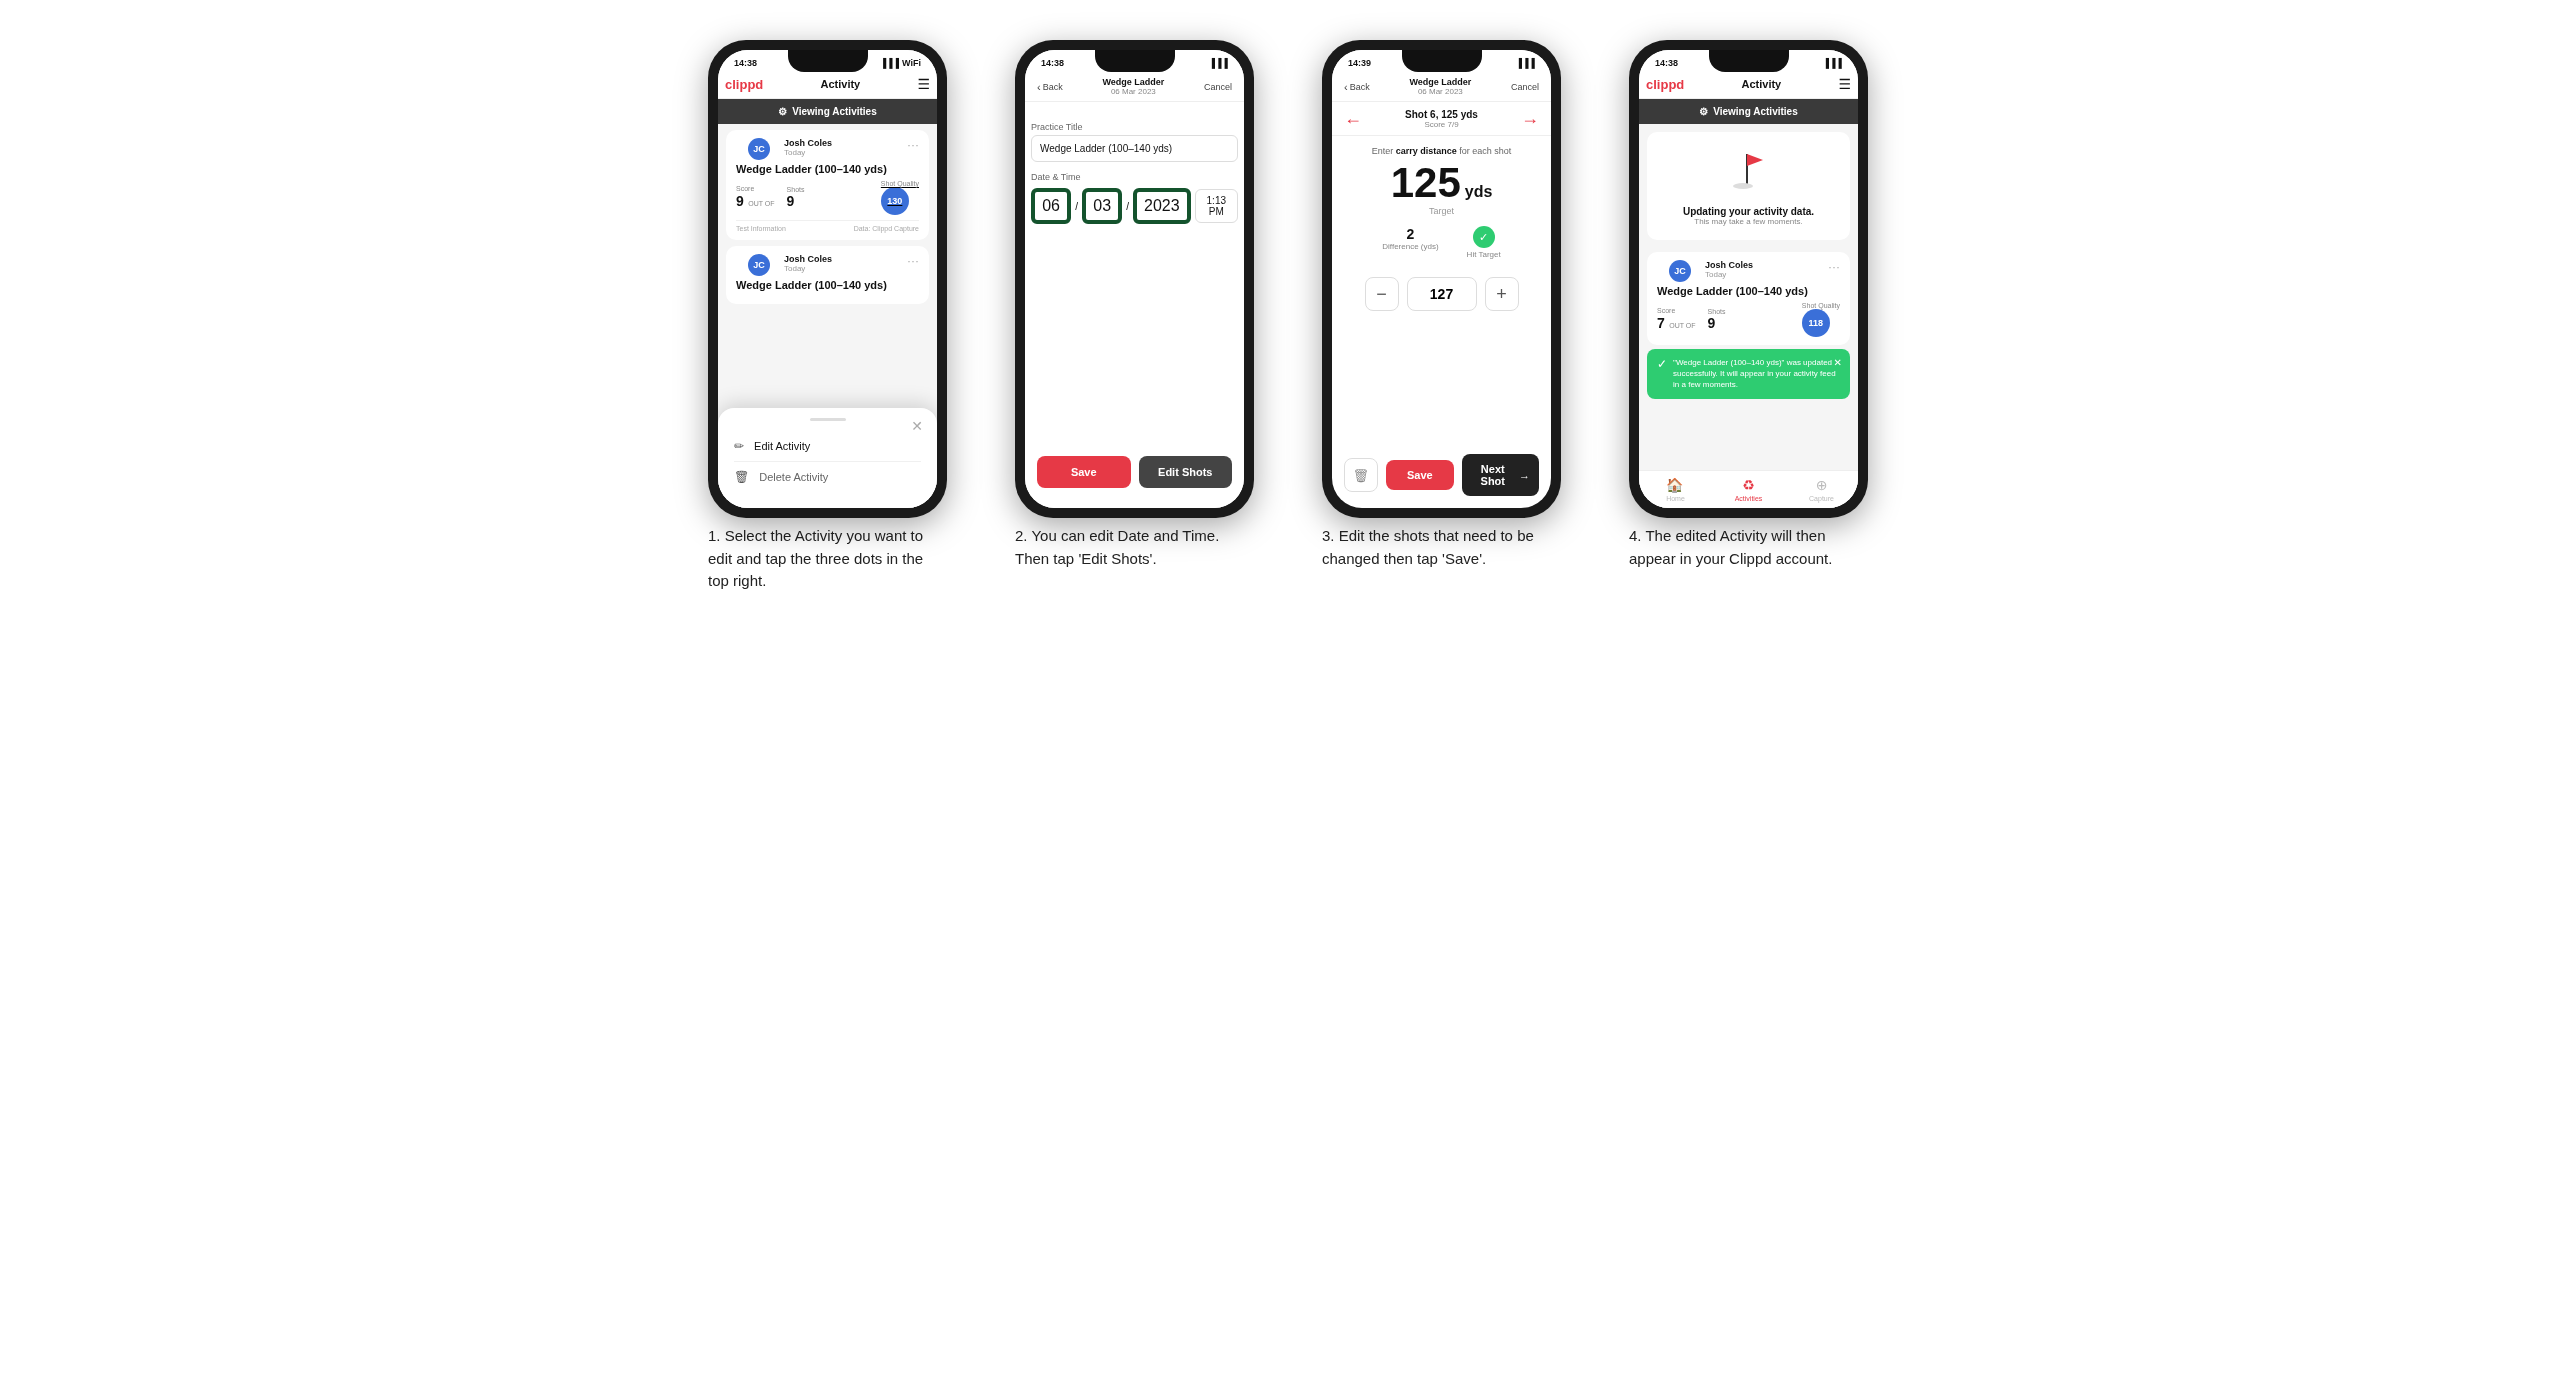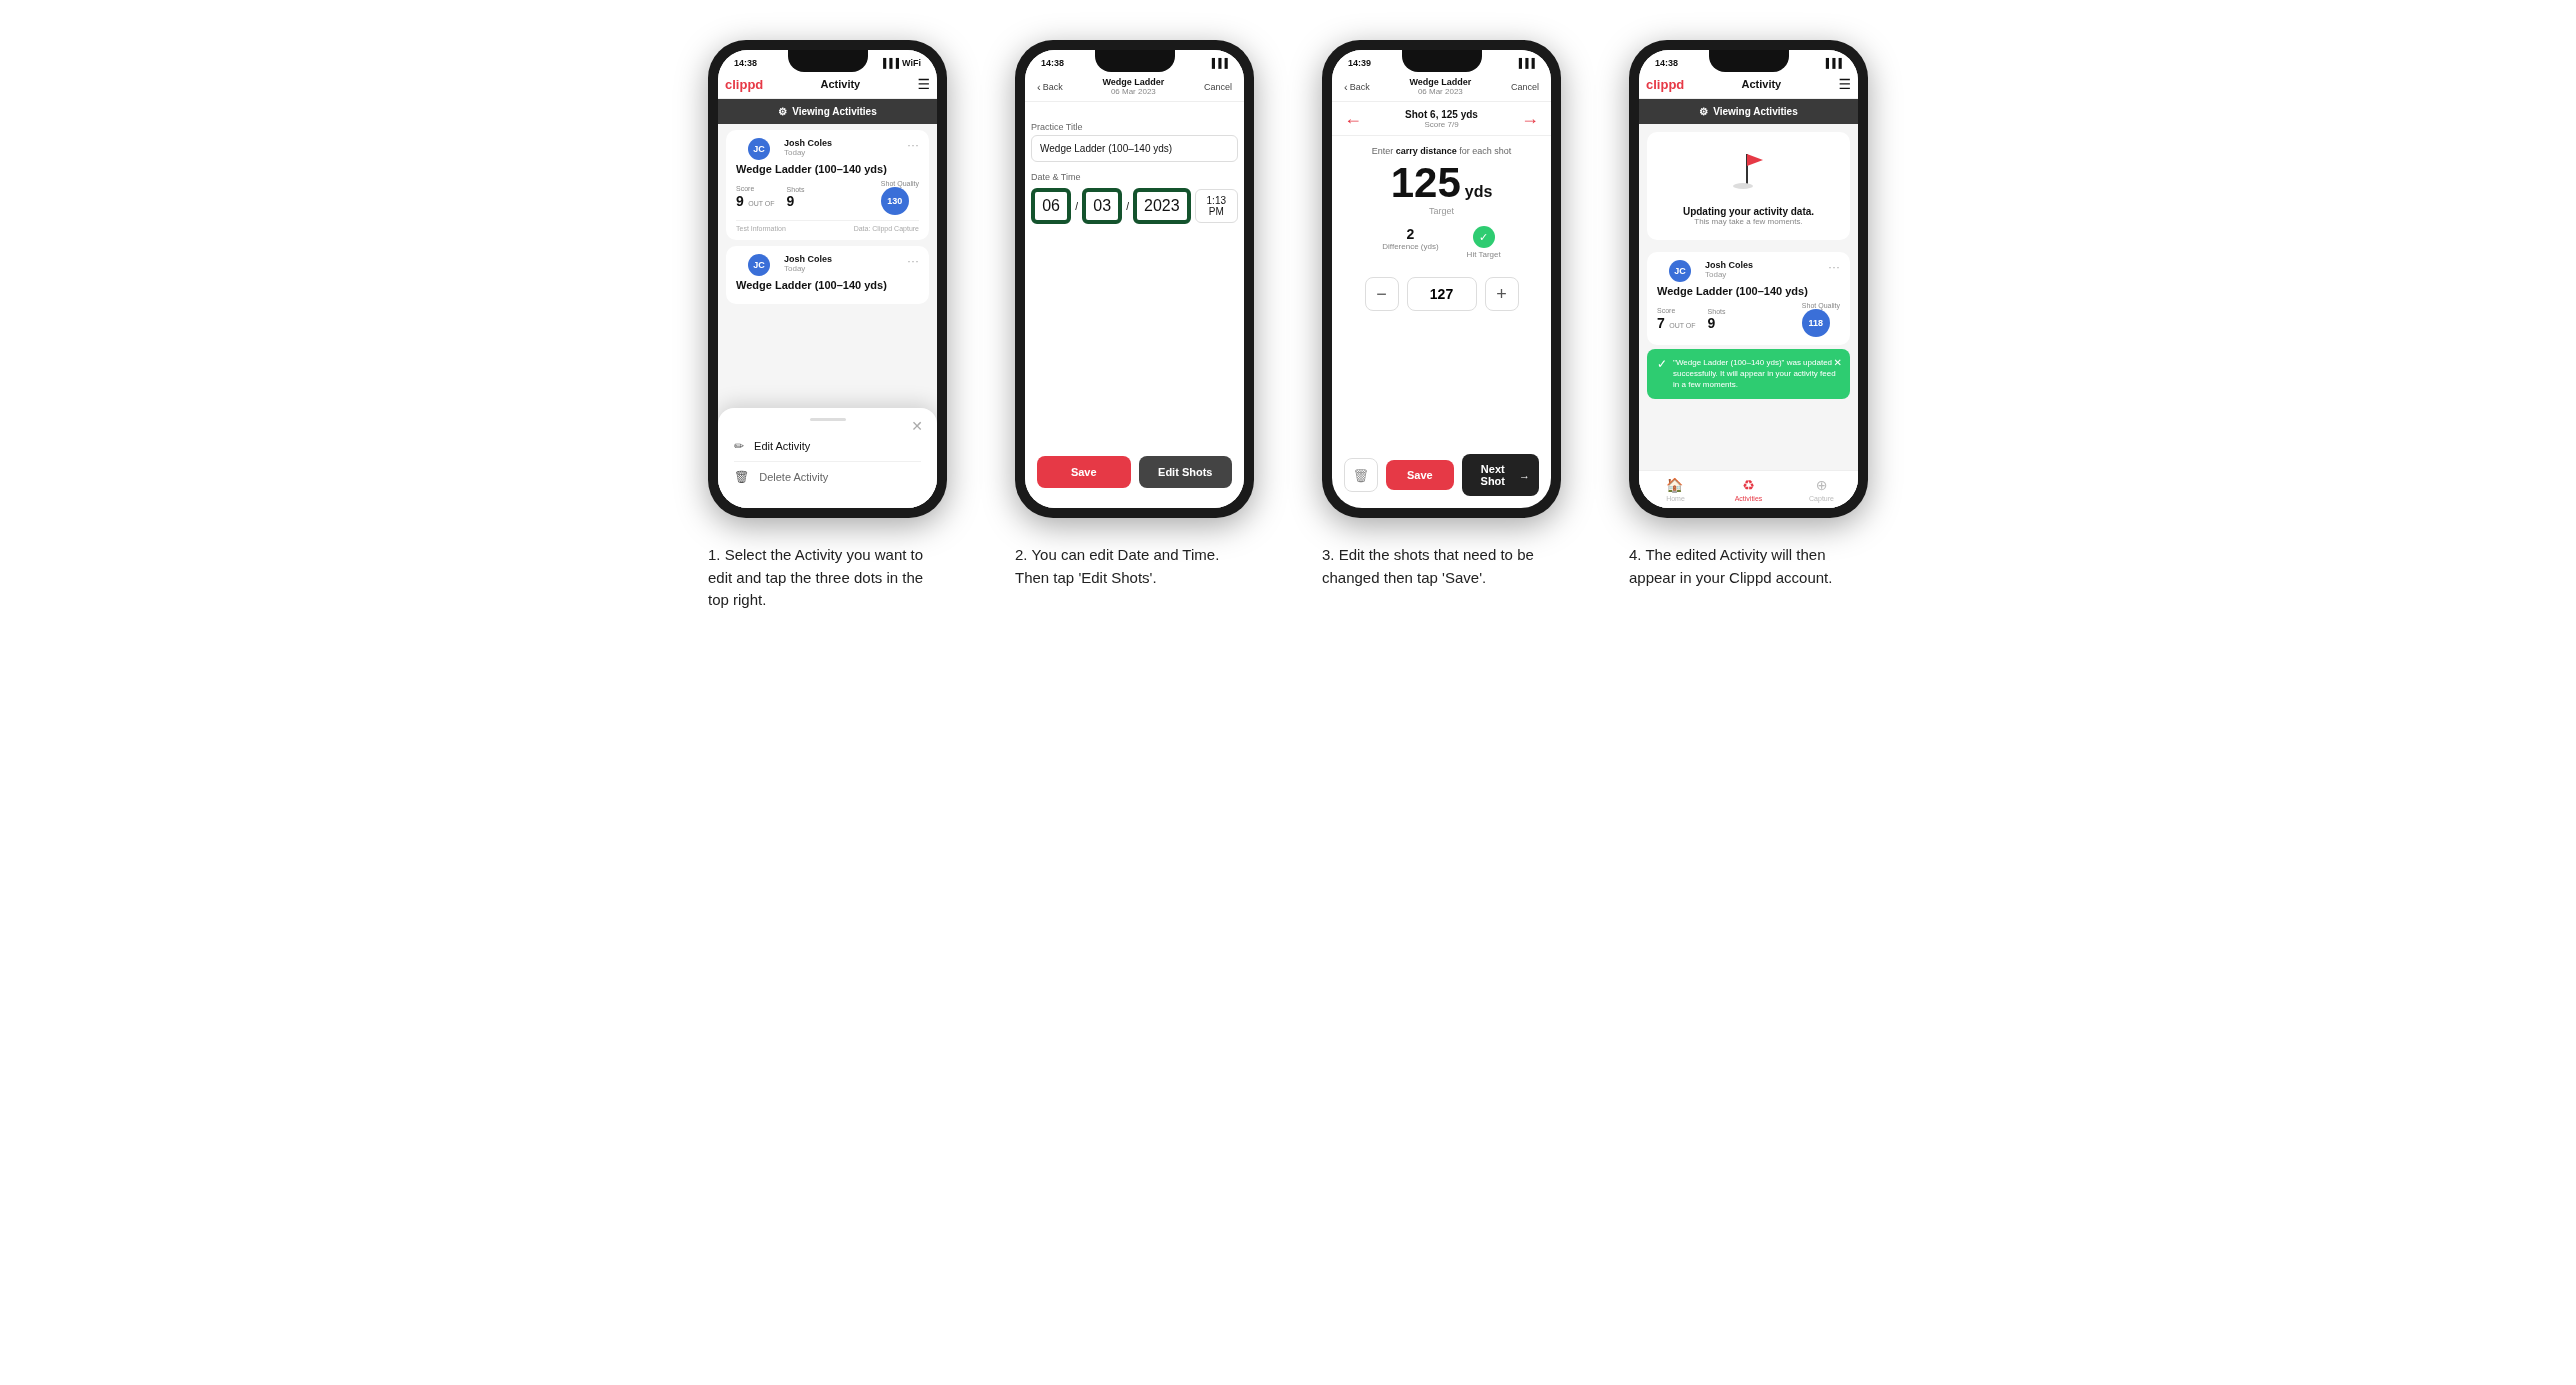--- a/index.html
+++ b/index.html
@@ -205,21 +205,21 @@
     .back-nav { display: flex; align-items: center; justify-content: space-between; padding: 5px 12px; background: #fff; border-bottom: 1px solid #eee; }
     .back-btn { font-size: 9px; color: #444; display: flex; align-items: center; gap: 2px; }
     .back-chevron { font-size: 11px; }
     .nav-center-text { text-align: center; }
     .nav-center-title { font-size: 9px; font-weight: 700; color: #111; }
     .nav-center-sub { font-size: 8px; color: #888; }
     .cancel-btn { font-size: 9px; color: #444; }
 
     
     .caption {
-      margin-top: 26px;
+      margin-top: 7px;
       font-size: 15px;
       color: #222;
       line-height: 1.5;
       text-align: left;
       width: 239px;
     }
   </style>
 </head>
 <body>
 
@@ -266,21 +266,21 @@
                 <div class="stat-label">Score</div>
                 <div>
                   <span class="stat-value">9</span>
                   <span class="stat-outof"> OUT OF </span>
                 </div>
               </div>
               <div>
                 <div class="stat-label">Shots</div>
                 <div class="stat-value">9</div>
               </div>
-              <div style="margin-left:auto;">
+              <div style="margin-left:auto;text-decoration:underline;">
                 <div class="stat-label">Shot Quality</div>
                 <div class="shot-quality-badge">130</div>
               </div>
             </div>
             <div class="card-footer">
               <span>Test Information</span>
               <span>Data: Clippd Capture</span>
             </div>
           </div>
 

